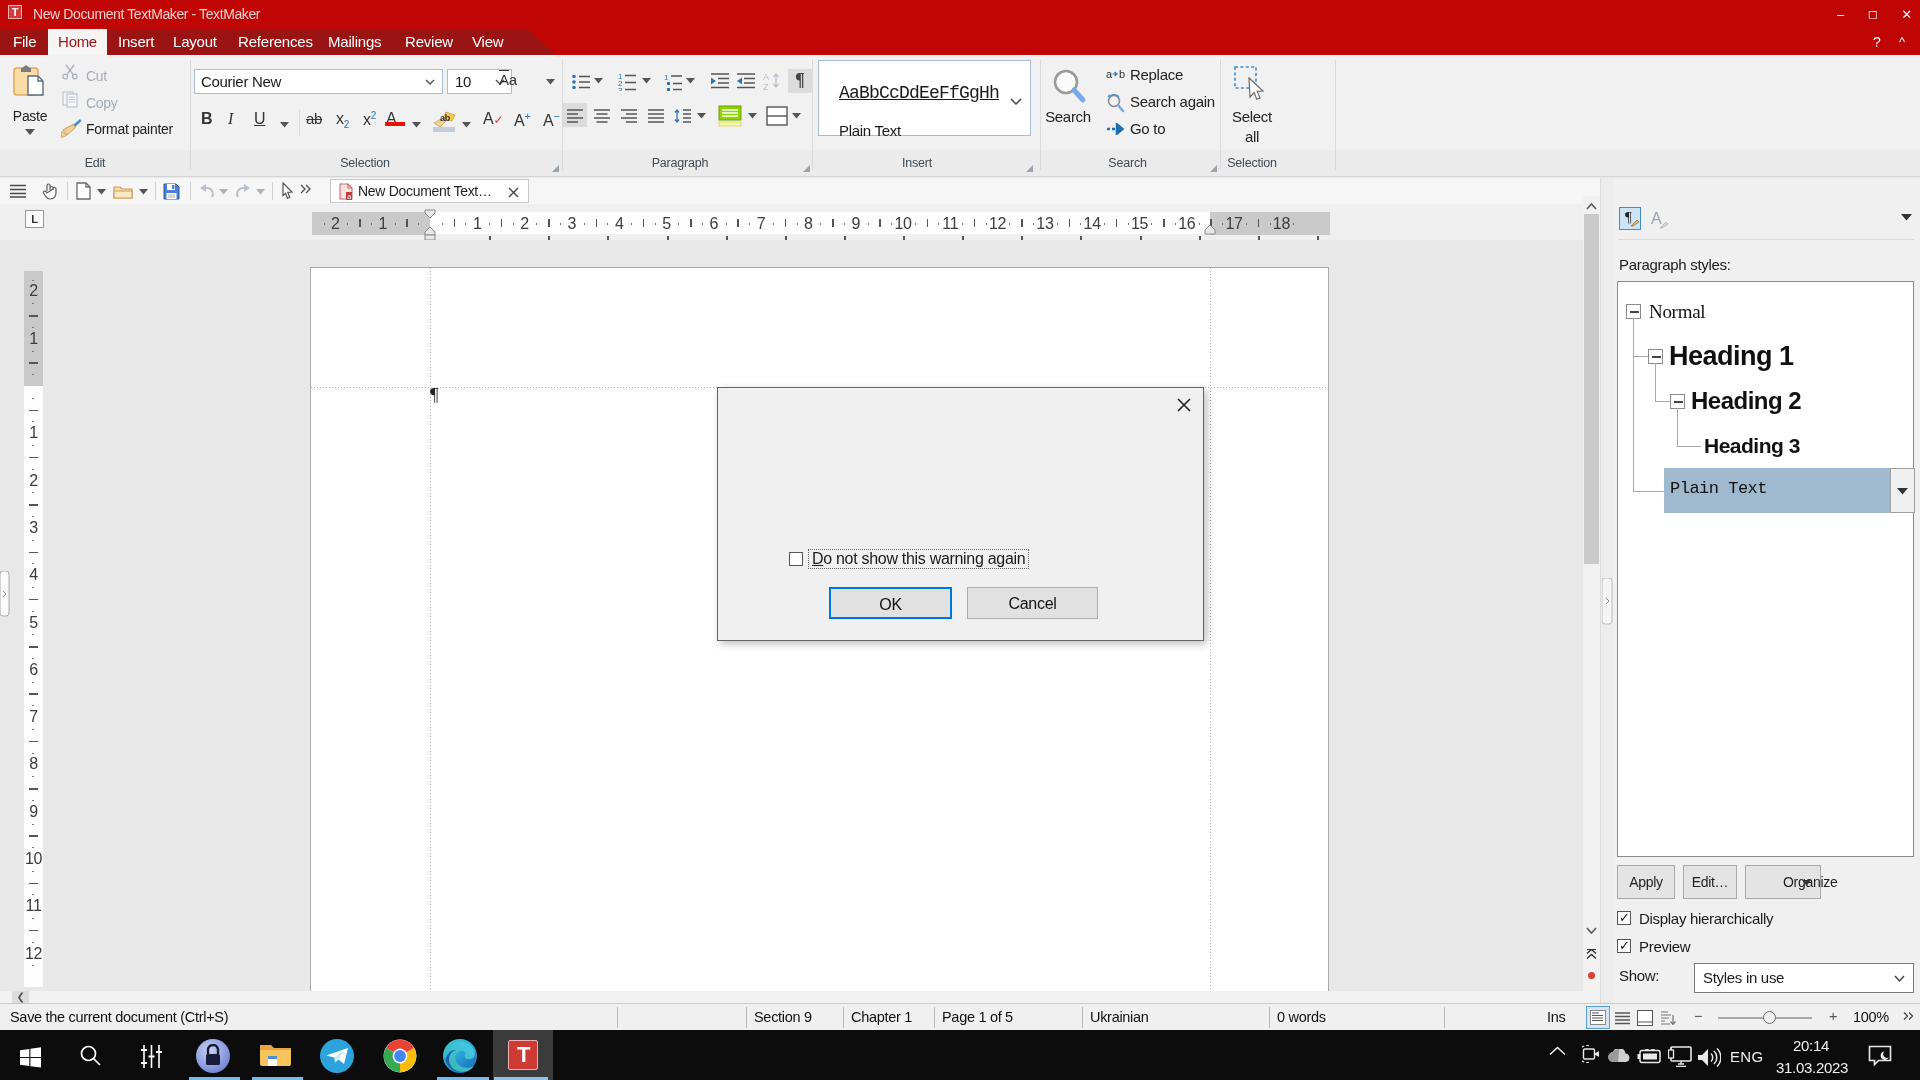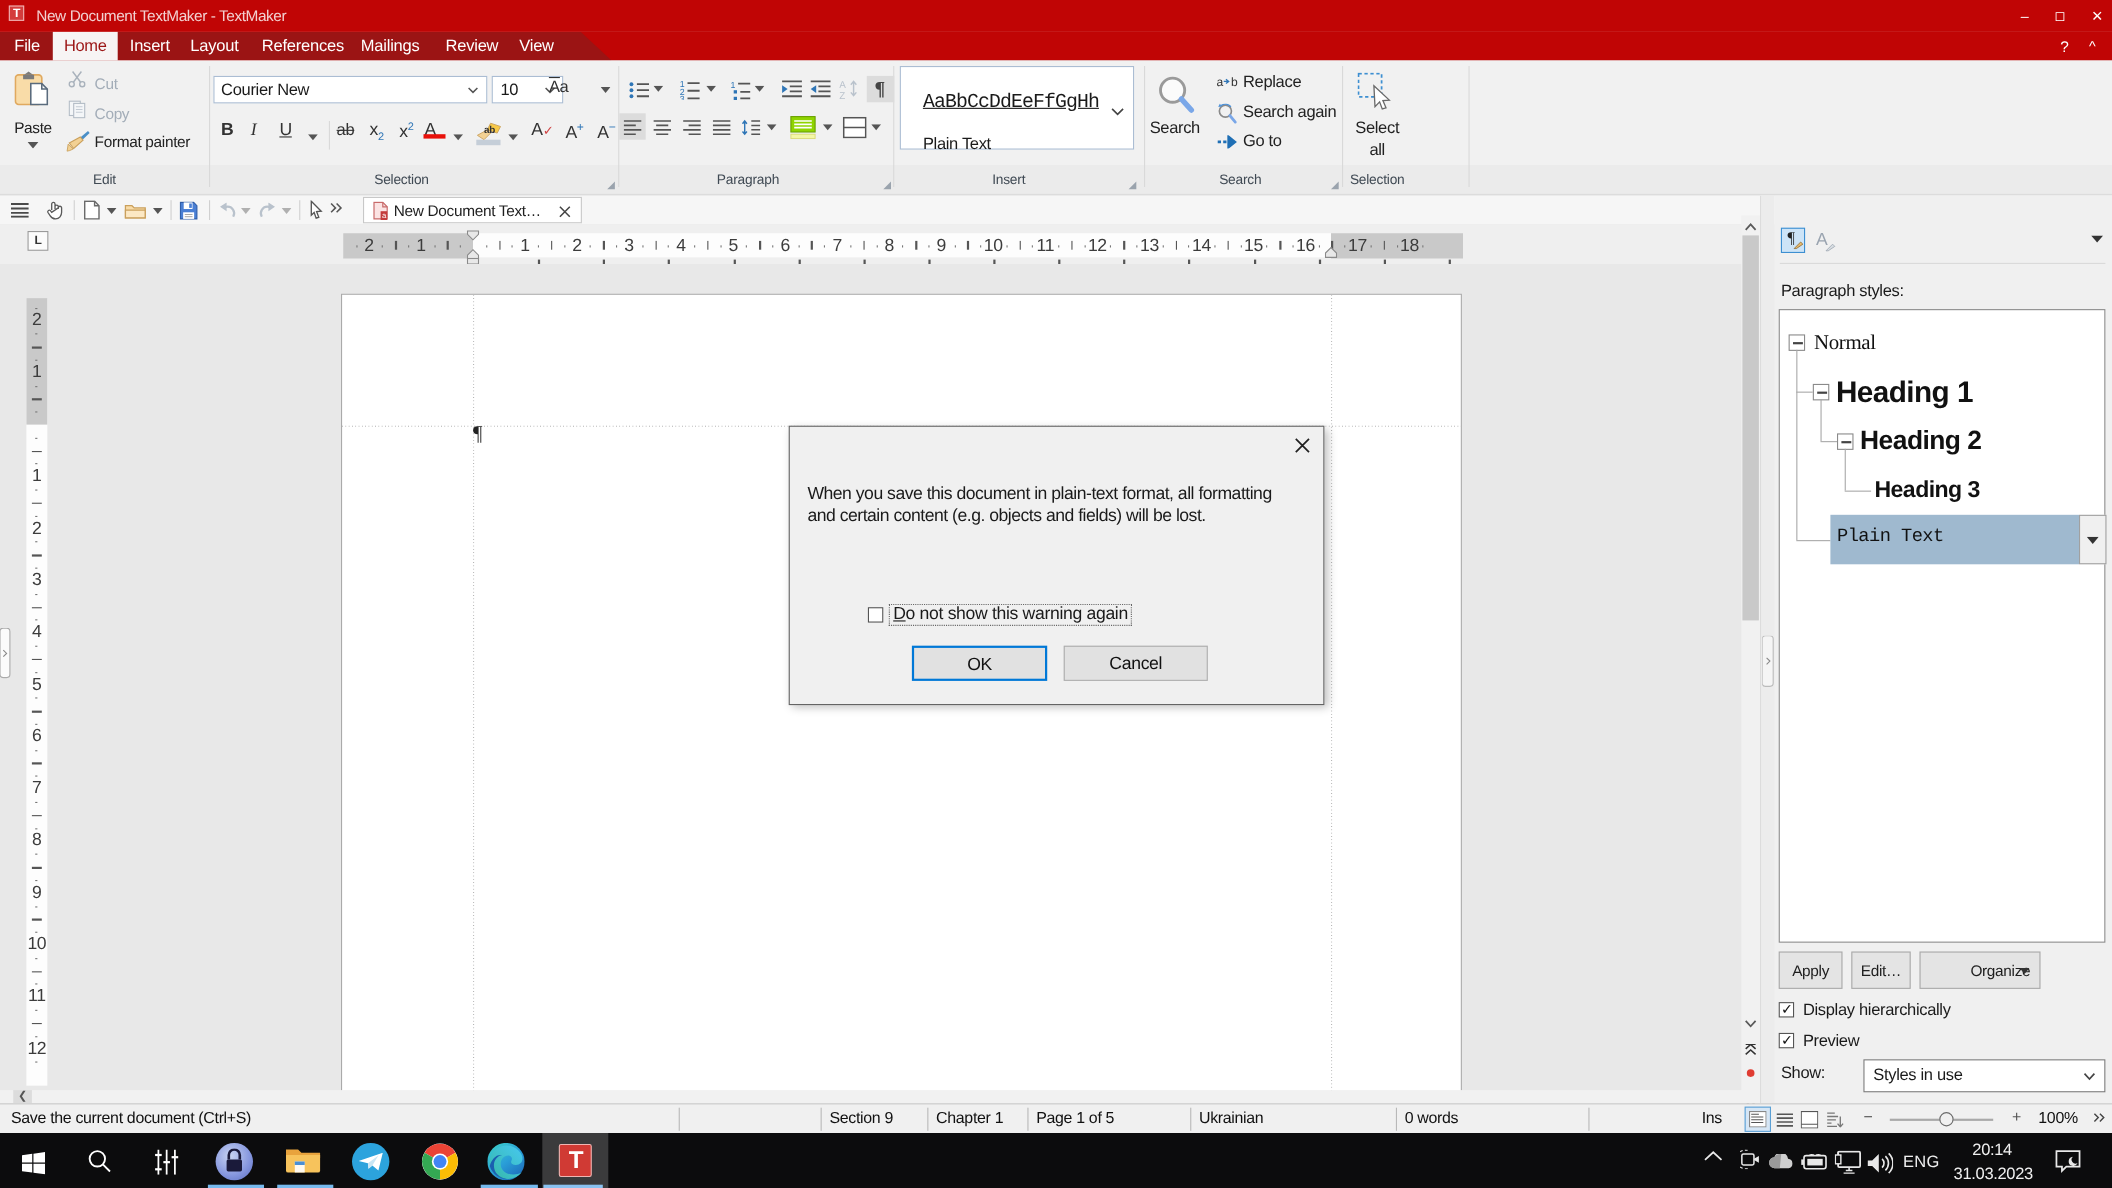--- a/index.html
+++ b/index.html
@@ -734,21 +734,21 @@
     <div style="position:absolute; left:46px; top:186px; width:226px; height:45px; background:#9fb9cf;"></div>
     <div style="position:absolute; left:52px; top:197px; font-family:'Liberation Mono',monospace; font-size:17px; letter-spacing:-0.5px; color:#111;">Plain Text</div>
     <div style="position:absolute; left:272px; top:186px; width:25px; height:45px; background:#f0f0f0; border:1px solid #a0a0a0;">
         <svg style="position:absolute; left:6px; top:19px;" width="11" height="7">
           <path d="M0 0 h11 l-5.5 6.5 z" fill="#333"></path>
         </svg>
       </div>
   </div>
   <div class="pbtn" style="left:4px; top:687px; width:58px; height:34px; line-height:32px;">Apply</div>
   <div class="pbtn" style="left:70px; top:687px; width:54px; height:34px; line-height:32px;">Edit…</div>
-  <div class="pbtn" style="left:132px; top:687px; width:110px; height:34px; line-height:32px;padding-left:37px;">Organize<svg style="position:absolute; right:9px; top:14px;" width="9" height="6">
+  <div class="pbtn" style="left:132px; top:687px; width:76px; height:34px; line-height:32px;padding-left:37px;">Organize<svg style="position:absolute; right:9px; top:14px;" width="9" height="6">
         <path d="M0 0 h9 l-4.5 5.5 z" fill="#333"></path>
       </svg></div>
   <div class="cb checked" style="left:4px; top:733px;"></div>
   <div style="position:absolute; left:26px; top:732px; font-size:15px; color:#1a1a1a;">Display hierarchically</div>
   <div class="cb checked" style="left:4px; top:761px;"></div>
   <div style="position:absolute; left:26px; top:760px; font-size:15px; color:#1a1a1a;">Preview</div>
   <div style="position:absolute; left:6px; top:789px; font-size:15px; color:#1a1a1a;">Show:</div>
   <div style="position:absolute; left:81px; top:785px; width:220px; height:30px; background:#fff; border:1px solid #7a7a7a;">
       <span style="position:absolute; left:8px; top:5px; font-size:15px; color:#1a1a1a;">Styles in use</span>
       <svg style="position:absolute; right:8px; top:11px;" width="11" height="8">
@@ -910,18 +910,17 @@
       <path d="M16.5 6.5 a4.2 4.2 0 1 0 4.2 5.8 a3.6 3.6 0 0 1 -4.2 -5.8" fill="#e8e8e8"></path>
     </svg>
 </div>
 
 <div id="dialog">
   <div class="abs" style="left:459px; top:10px; width:14px; height:14px;">
     <svg width="14" height="14">
         <path d="M1 1 L13 13 M13 1 L1 13" stroke="#222" stroke-width="1.6"></path>
       </svg>
   </div>
-  <div class="abs" style="left:16px; top:52px; width:440px; font-size:16px; color:#1a1a1a; line-height:20px; letter-spacing:-0.45px;">When you save this document in plain-text format, all formatting and certain content (e.g. objects and fields) will be lost.</div>
   <div class="cb" style="left:71px; top:164px;"></div>
   <div class="abs" style="left:90px; top:161px; border:1px dotted #666; padding:0 3px; font-size:16px; color:#1a1a1a;"><span style="text-decoration:underline;">D</span>o not show this warning again</div>
   <div class="dlgbtn" style="left:111px; width:123px; border:2px solid #0078d7;">OK</div>
   <div class="dlgbtn" style="left:249px; width:131px; border:1px solid #adadad;">Cancel</div>
 </div>
 
 </body></html>

